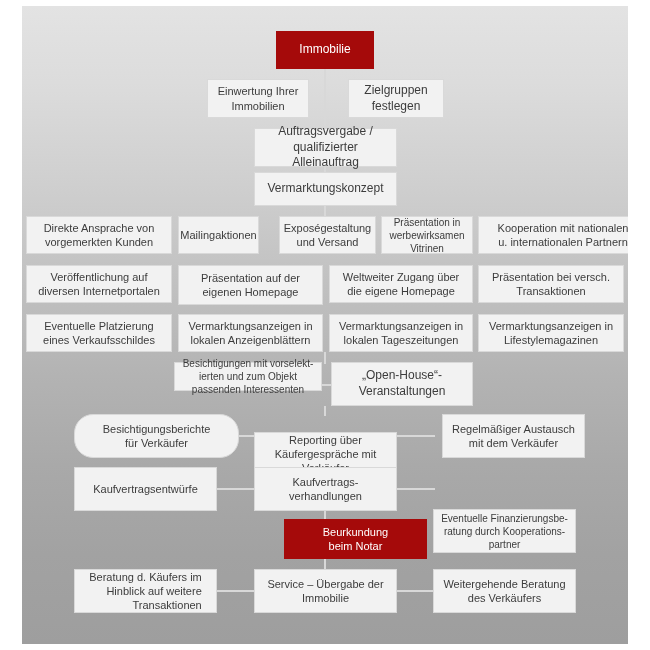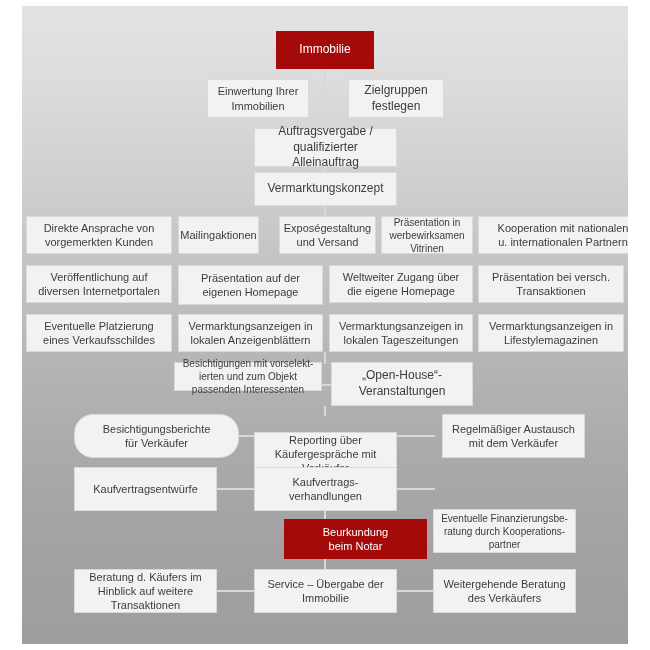--- a/index.html
+++ b/index.html
@@ -138,21 +138,21 @@
         <div class="node small" style="left: 411px; top: 408px; width: 143px; height: 44px; margin-left: 9px;">Regelmäßiger Austausch
 mit dem Verkäufer</div>
         <div class="node small" style="left: 52px; top: 461px; width: 143px; height: 44px;">Kaufvertragsentwürfe</div>
         <div class="node small" style="left: 232px; top: 461px; width: 143px; height: 44px;">Kaufvertrags-
 verhandlungen</div>
         <div class="node tiny" style="left: 411px; top: 461px; width: 143px; height: 44px; margin-top: 42px;">Eventuelle Finanzierungsbe-
 ratung durch Kooperations-
 partner</div>
         <div class="node accent small" style="left: 232px; top: 513px; width: 143px; height: 40px; background: rgb(165, 10, 10); border-color: rgb(165, 10, 10); margin-left: 30px;">Beurkundung
 beim Notar</div>
-        <div class="node small" style="left: 52px; top: 563px; width: 143px; height: 44px;">Beratung d. Käufers im
+        <div class="node small" style="left: 52px; top: 563px; width: 143px; height: 44px; text-align: right;">Beratung d. Käufers im
 Hinblick auf weitere
 Transaktionen</div>
         <div class="node small" style="left: 232px; top: 563px; width: 143px; height: 44px;">Service – Übergabe der
 Immobilie</div>
         <div class="node small" style="left: 411px; top: 563px; width: 143px; height: 44px;">Weitergehende Beratung
 des Verkäufers</div>
       </div>
   </div>
 </div>
 

